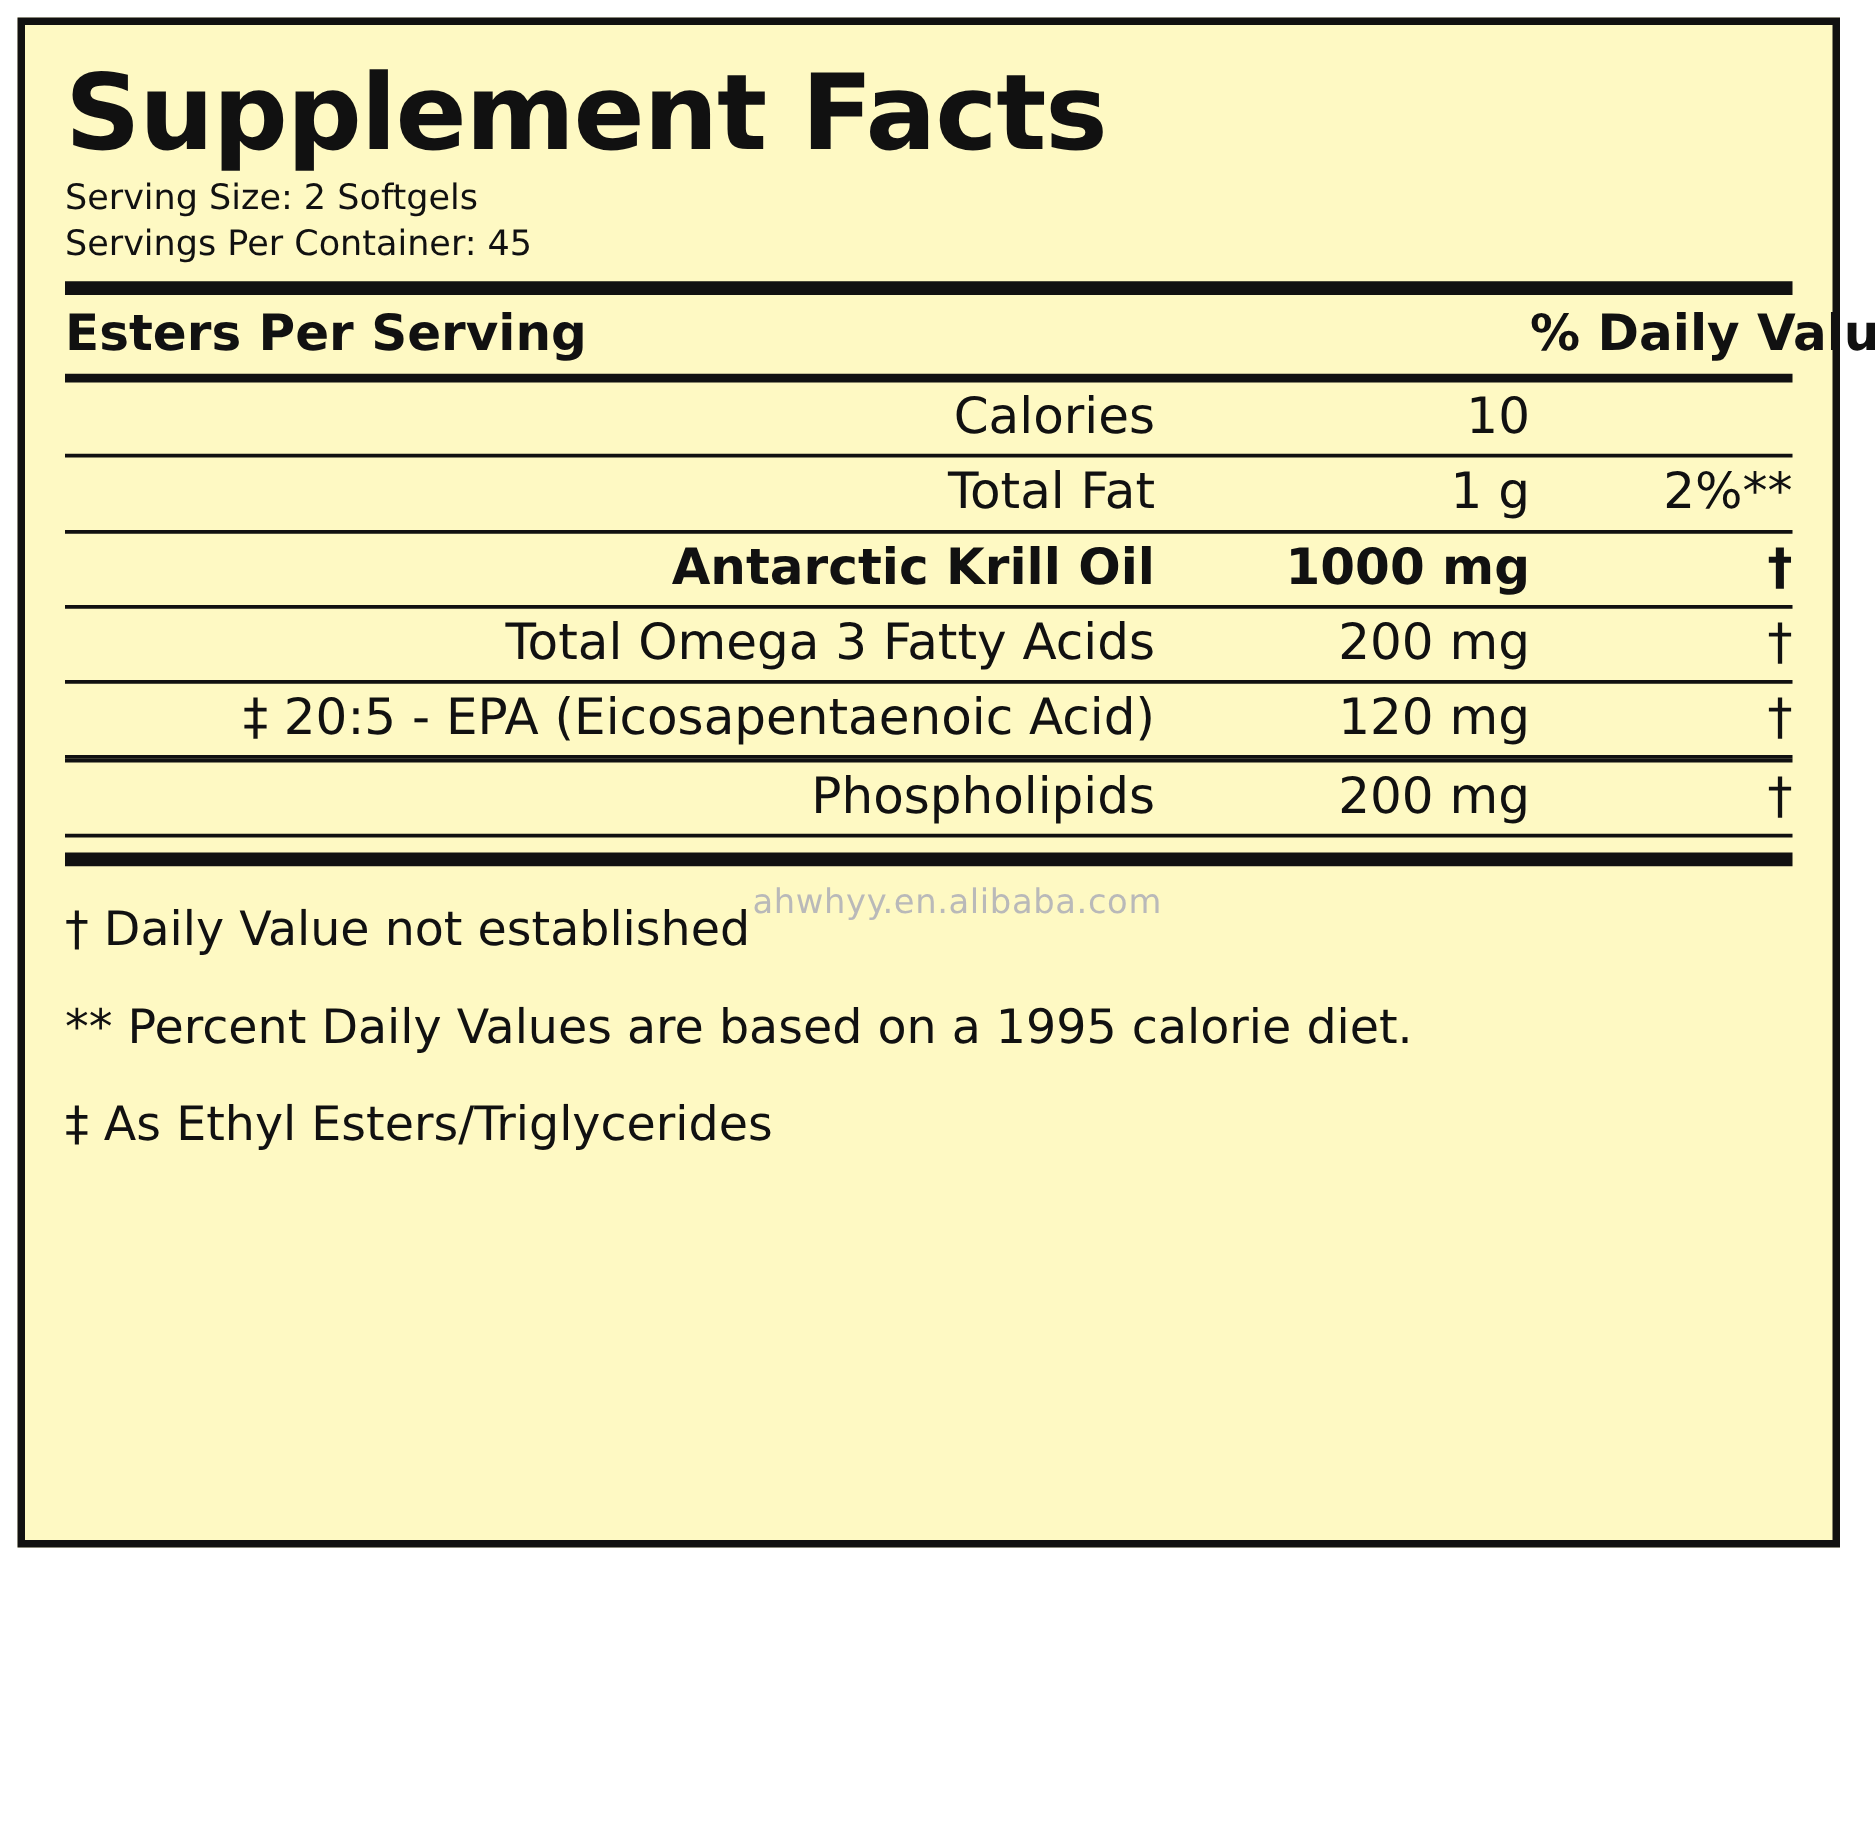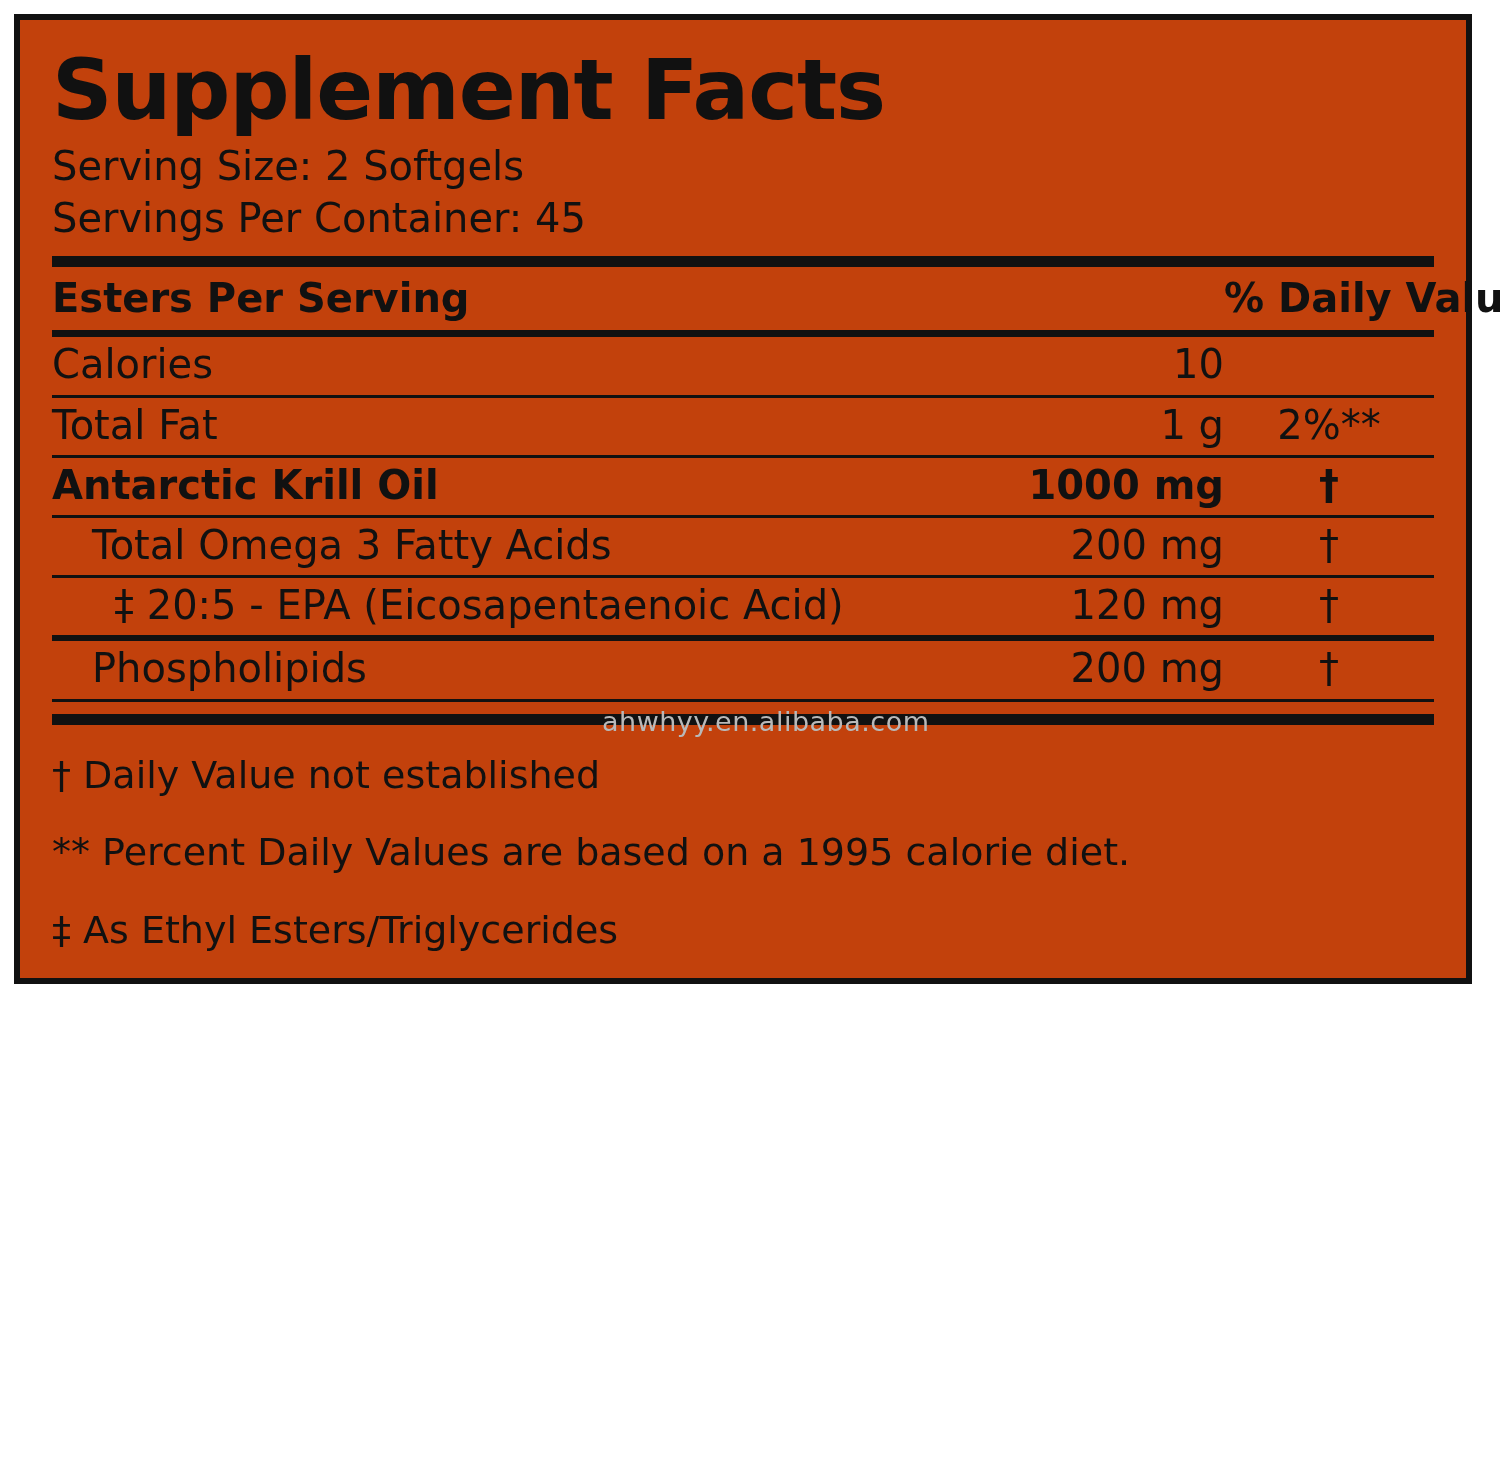--- a/index.html
+++ b/index.html
@@ -14,24 +14,24 @@
     color: #111111;
     position: relative;
     overflow: hidden;
   }
 
   .panel {
     position: absolute;
     left: 14px;
     top: 14px;
     width: 1458px;
-    height: 970px;
+    height: 1224px;
     border: 6px solid #111111;
     box-sizing: border-box;
-    background: #c2410c;
+    background: #fef9c3;
     text-decoration: underline;
   }
 
   .inner {
     position: absolute;
     left: 32px;
     top: 18px;
     right: 32px;
     bottom: 10px;
   }
@@ -39,21 +39,21 @@
   .title {
     font-size: 84px;
     font-weight: 700;
     letter-spacing: -1px;
     line-height: 1.05;
     margin: 8px 0 6px 0;
     white-space: nowrap;
   }
 
   .serving-line {
-    font-size: 40px;
+    font-size: 28px;
     line-height: 1.3;
     font-weight: 400;
   }
 
   .rule-thick {
     height: 11px;
     background: #111111;
     margin-top: 12px;
   }
   .rule-medium {
@@ -71,20 +71,21 @@
     vertical-align: bottom;
     font-size: 40px;
     line-height: 1.08;
   }
   .col-name { width: auto; }
   .col-amount { width: 300px; text-align: right; }
   .col-dv { width: 210px; text-align: center; }
 
   .row-cell {
     padding: 6px 0 8px 0 !important;
+    text-align: right;
   }
 
   .hdr td {
     font-weight: 700;
     font-size: 41px;
     padding: 10px 0 10px 0 !important;
   }
   .hdr .dv-head {
     text-align: right;
     white-space: nowrap;

